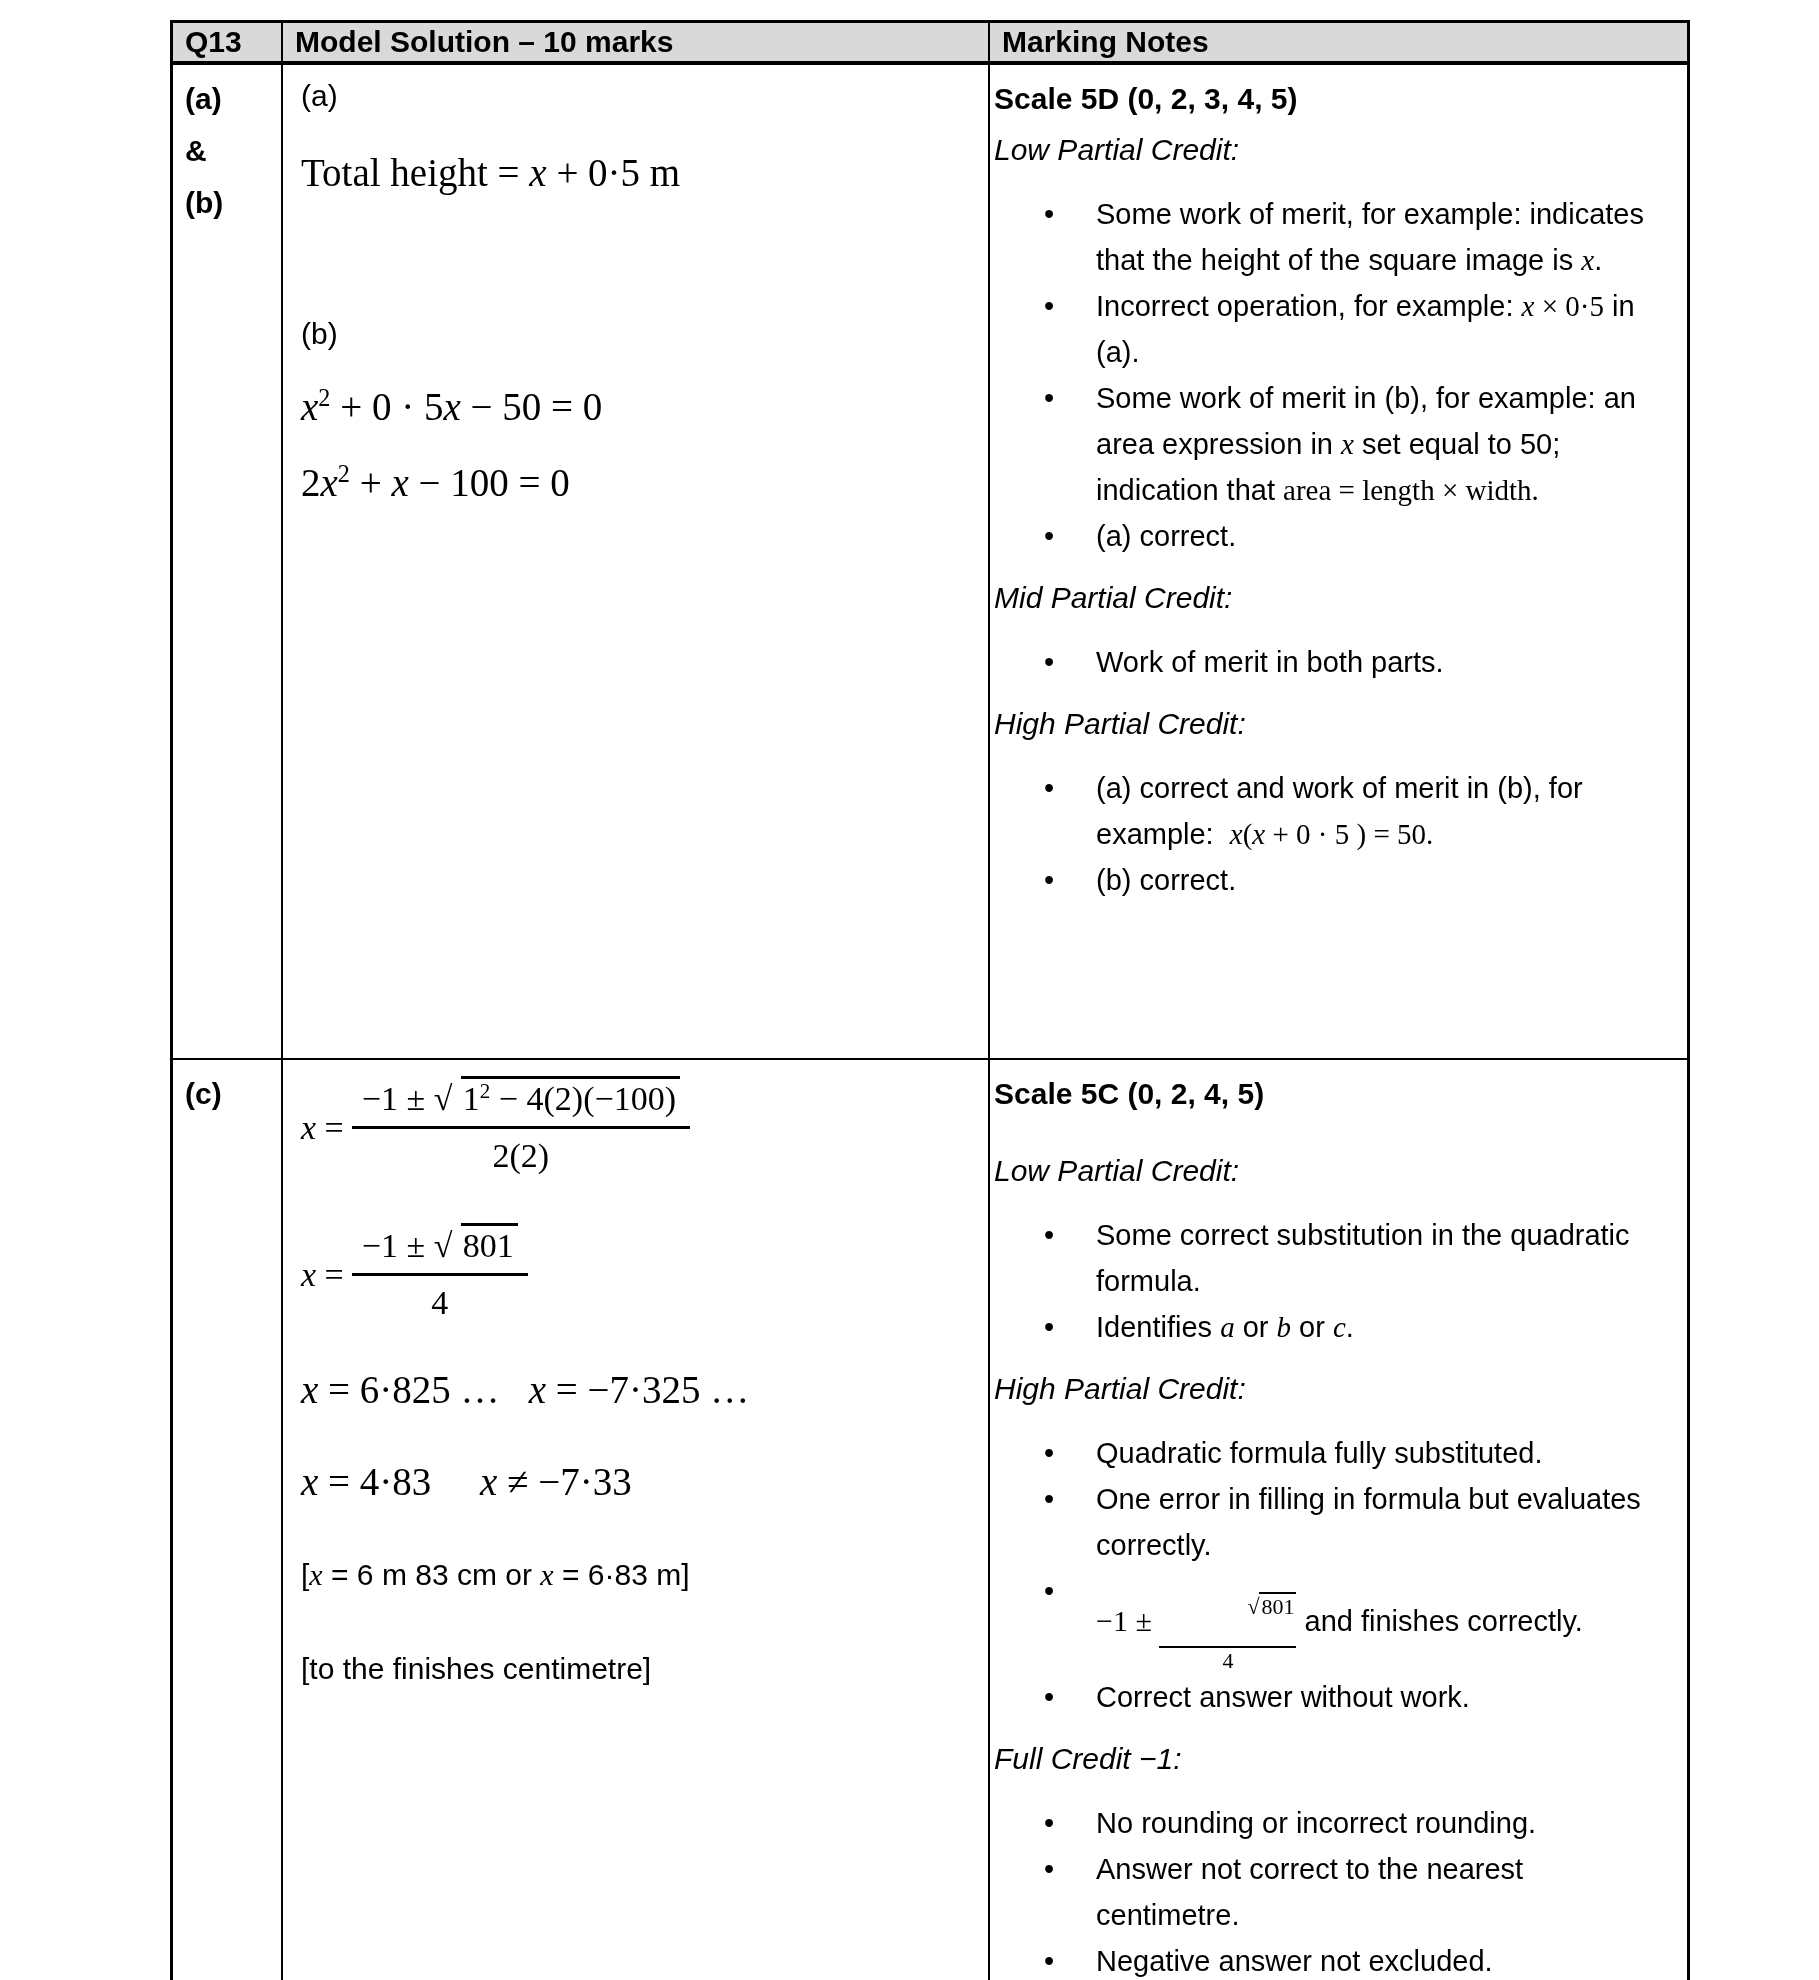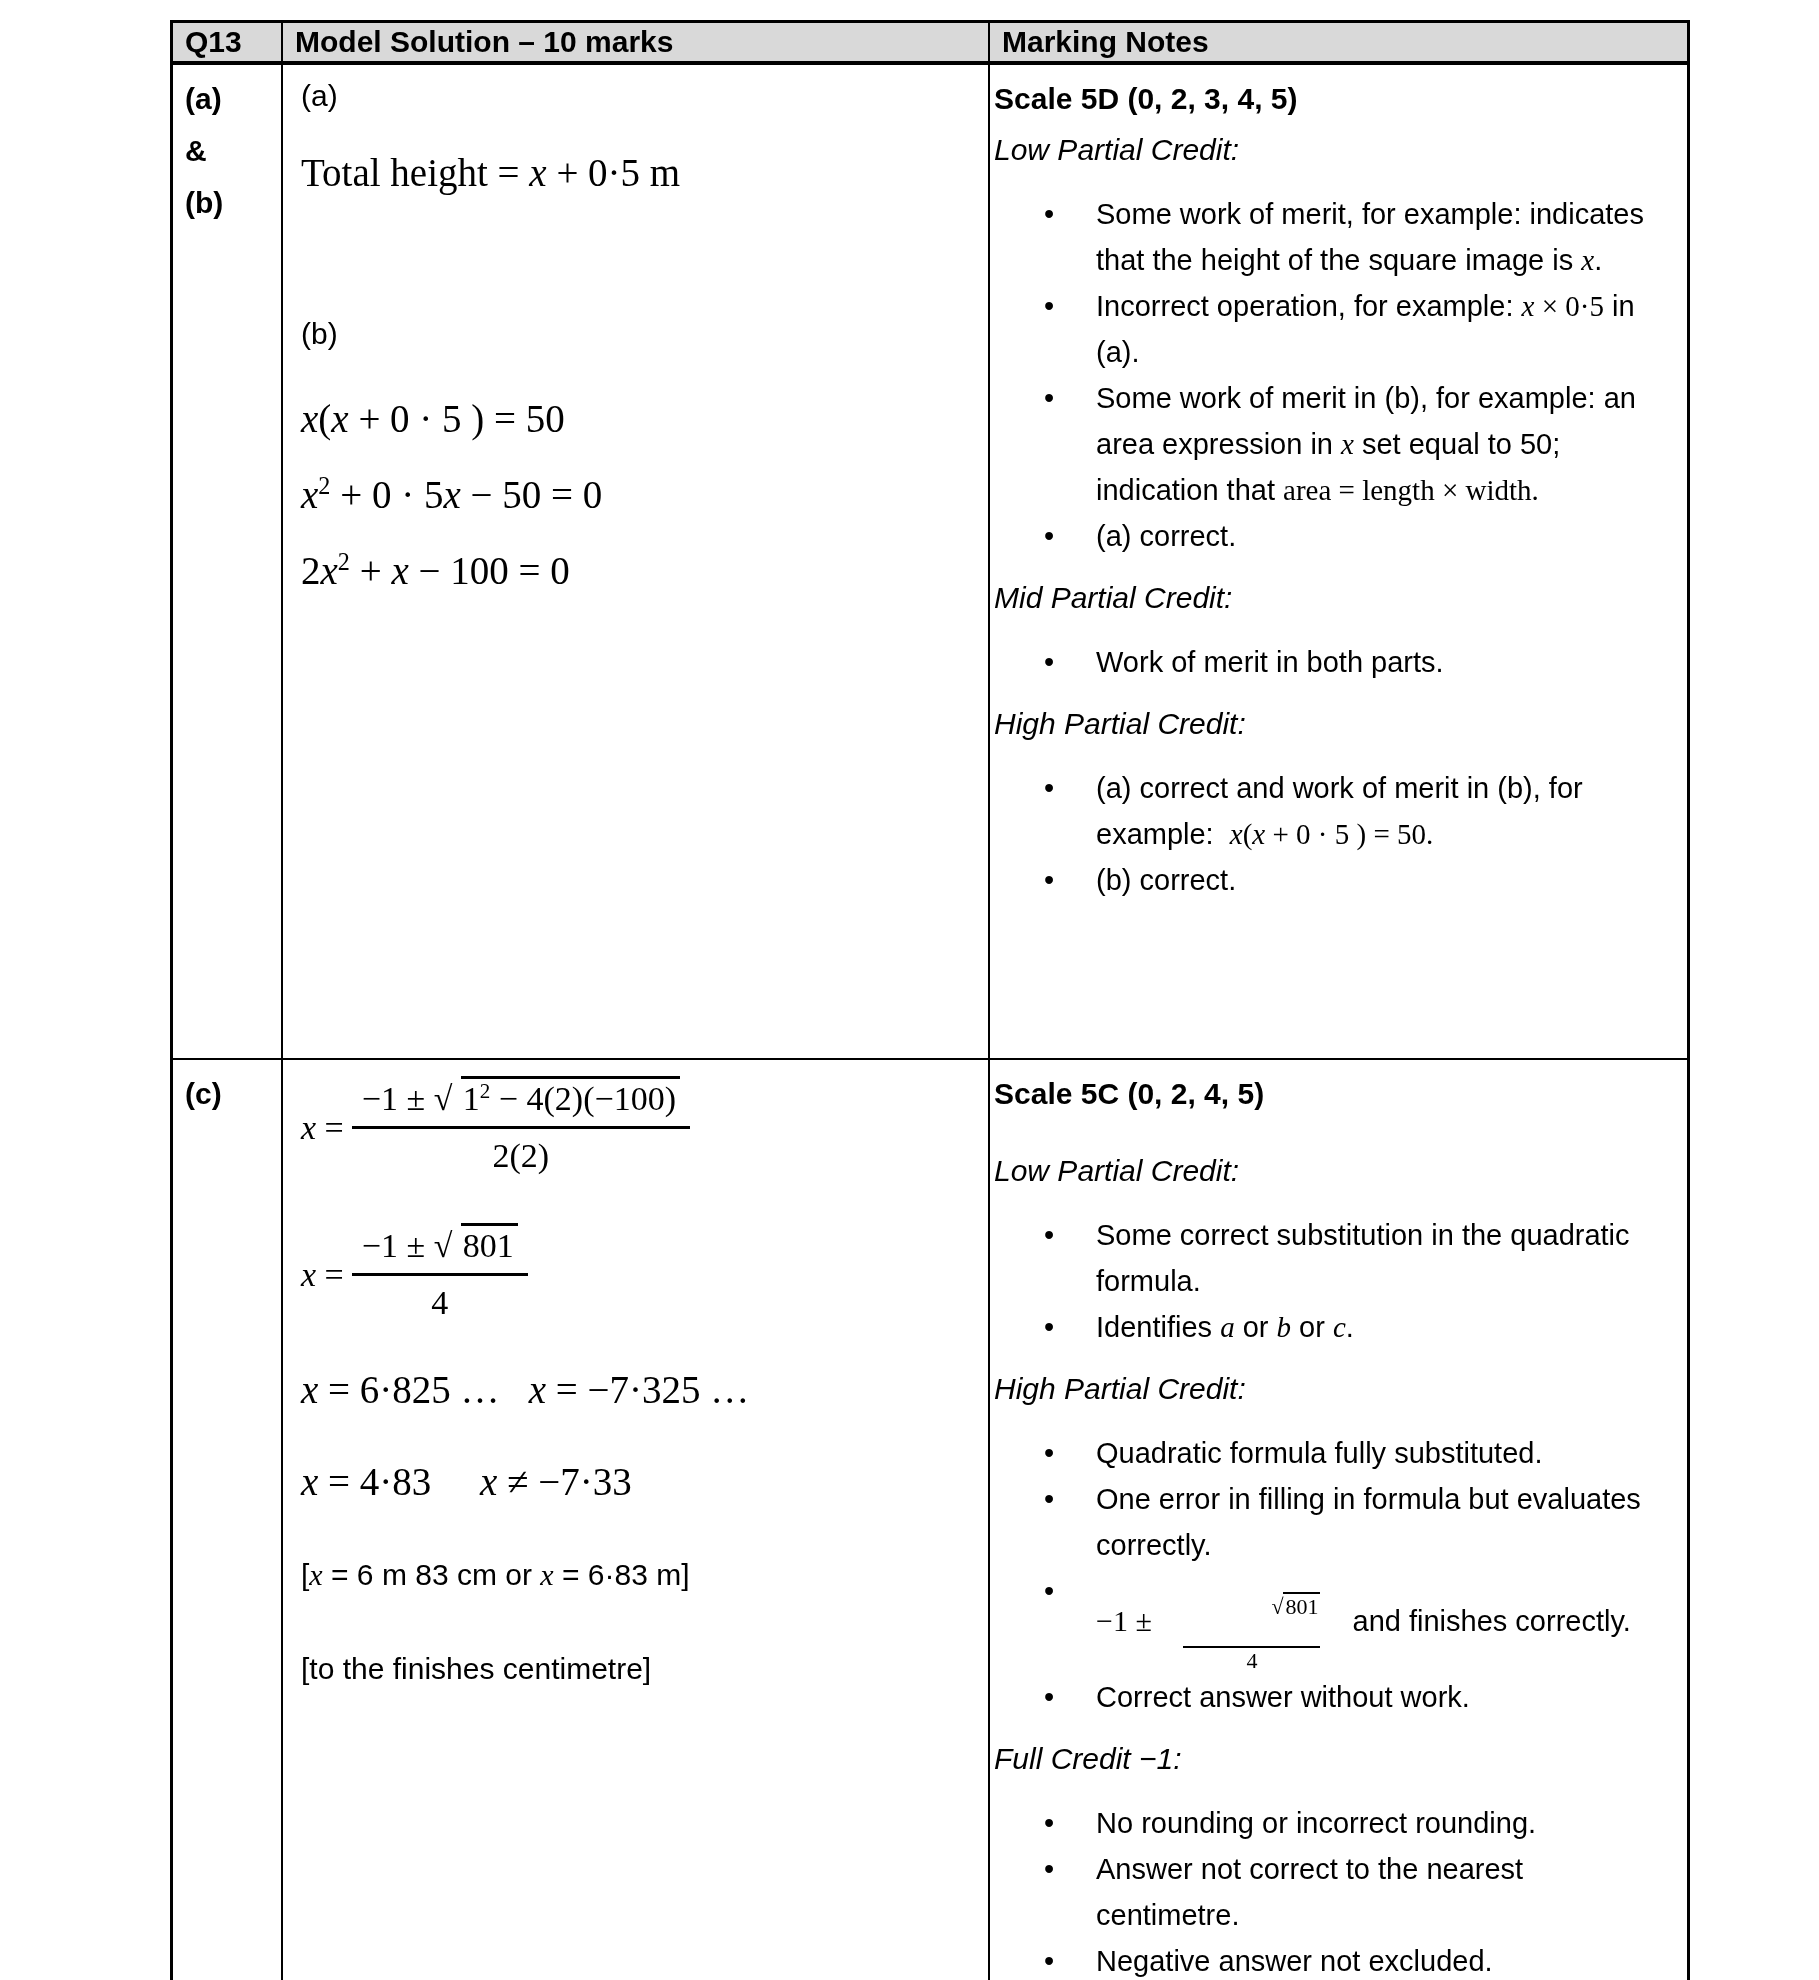--- a/index.html
+++ b/index.html
@@ -34,21 +34,21 @@
   .btxt{flex:1;white-space:pre-wrap;}
   
   .fline{display:flex;align-items:center;font-family:"Liberation Serif",serif;font-size:34px;}
   .frac{display:inline-flex;flex-direction:column;align-items:center;text-align:center;margin-left:8px;}
   .frac .num,.frac .den{padding:4px 10px;line-height:46px;}
   .frac .den{border-top:3px solid #000;align-self:stretch;}
   .sqrt-wrap{white-space:nowrap;}
   .rad{border-top:3px solid #000;padding:1px 4px 0 2px;}
   
   .sfrac{display:inline-flex;flex-direction:column;align-items:flex-end;font-family:"Liberation Serif",serif;
-         font-size:22px;line-height:26px;vertical-align:middle;margin:0 24px;}
+         font-size:22px;line-height:26px;vertical-align:middle;margin:0 0;}
   .sfrac .sden{border-top:2px solid #000;align-self:stretch;text-align:center;}
   .rad2{border-top:2px solid #000;padding:0 2px;}
   .bullet-frac .btxt{display:flex;align-items:center;}
   .pre30{font-size:30px;}
 </style>
 </head>
 <body>
 
 <div class="page">
   <div class="tbl">
@@ -66,21 +66,20 @@
     <div class="cell qcell b-r b-b">
       <div>(a)</div>
       <div>&amp;</div>
       <div>(b)</div>
     </div>
 
     <div class="cell solcell b-r b-b">
       <div class="ln-sans">(a)</div>
       <div class="ln-math mt28"><span class="mr">Total height = </span><span class="mv">x</span><span class="mr"> + 0·5 </span><span>m</span></div>
       <div class="ln-sans mt112">(b)</div>
-      <div class="ln-math mt36"><span class="mv">x</span><span class="mr">(</span><span class="mv">x</span><span class="mr"> + 0 · 5 ) = 50</span></div>
       <div class="ln-math mt24"><span class="mv">x</span><span class="sup">2</span><span class="mr"> + 0 · 5</span><span class="mv">x</span><span class="mr"> − 50 = 0</span></div>
       <div class="ln-math mt24"><span class="mr">2</span><span class="mv">x</span><span class="sup">2</span><span class="mr"> + </span><span class="mv">x</span><span class="mr"> − 100 = 0</span></div>
     </div>
 
     <div class="cell notecell b-b">
       <div class="scale">Scale 5D (0, 2, 3, 4, 5)</div>
       <div class="crh" style="margin-top:4px;">Low Partial Credit:</div>
       <div class="blist">
         <div class="bullet">
           <span class="dot">•</span>

